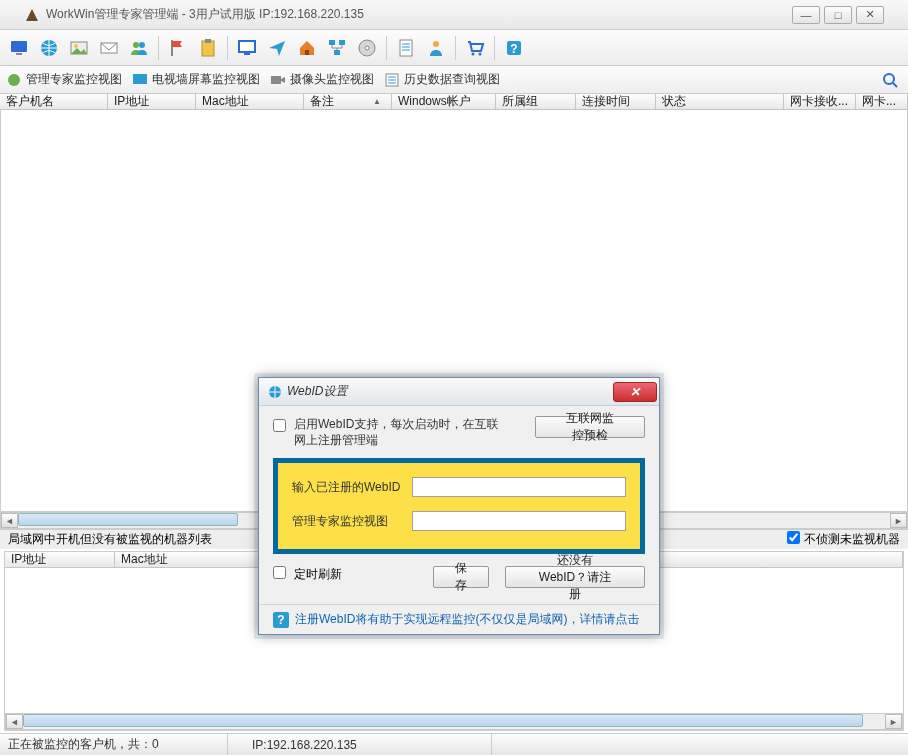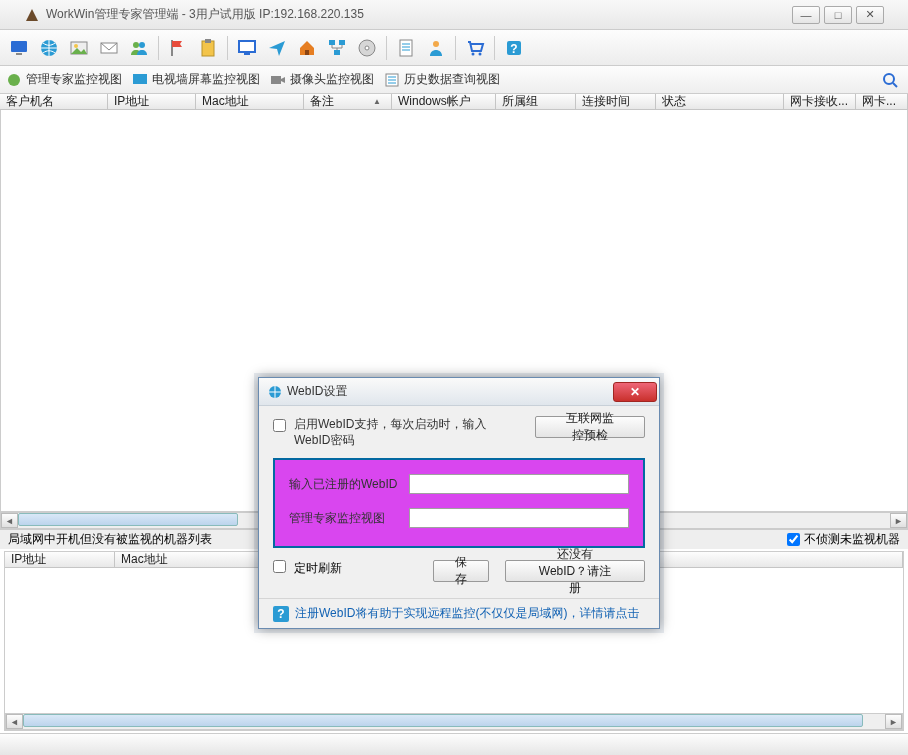--- a/index.html
+++ b/index.html
@@ -27,36 +27,36 @@
 .main { position: relative; height: calc(755px - 30px - 36px - 28px - 22px); display: flex; flex-direction: column; background: #fff; }
 .grid-header { display: flex; background: linear-gradient(to bottom,#fdfdfd,#e8e8e8); border-bottom: 1px solid #c5c5c5; height: 16px; }
 .grid-header .col { border-right: 1px solid #c5c5c5; padding: 2px 6px; color: #222; overflow: hidden; white-space: nowrap; display: flex; align-items: center; }
 .grid-body { flex: 1; background: #fff; border: 1px solid #ccc; border-top: none; overflow: auto; }
 .hscroll { height: 17px; background: #f0f0f0; border: 1px solid #ccc; display: flex; align-items: center; }
 .hscroll .arrow { width: 17px; height: 15px; background: linear-gradient(#fdfdfd,#e0e0e0); border: 1px solid #bbb; display: flex; align-items: center; justify-content: center; font-size: 9px; color: #666; }
 .hscroll .track { flex: 1; background: #efefef; height: 15px; position: relative; }
 .hscroll .thumb { position: absolute; left: 0; top: 0; height: 13px; width: 220px; background: linear-gradient(#d9e8f7,#bcd4ec); border: 1px solid #8bb; border-radius: 2px; }
 
 .sub-label-row { display: flex; align-items: center; padding: 2px 8px; background: #eee; border-top: 1px solid #ccc; height: 20px; }
-.sub-label-row .chk { margin-left: auto; display: flex; align-items: center; gap: 4px; }
+.sub-label-row .chk { margin-left: auto; display: flex; align-items: flex-start; gap: 4px; }
 
 .sub-panel { border: 1px solid #ccc; background: #fff; flex: 0 0 180px; display: flex; flex-direction: column; margin: 2px 4px; }
 .sub-panel .grid-header .col { font-size: 12px; }
 .sub-body { flex: 1; background: #fff; }
 .statusbar { height: 22px; background: linear-gradient(to bottom,#fdfdfd,#e6e6e6); border-top: 1px solid #ccc; display: flex; align-items: center; padding: 0 8px; gap: 24px; color: #333; }
 .statusbar .cell { border-right: 1px solid #ccc; padding-right: 12px; height: 100%; display: flex; align-items: center; }
 
 
 .dialog { position: absolute; left: 258px; top: 283px; width: 402px; background: #f0f0f0; border: 1px solid #6a8bb0; box-shadow: 0 0 12px rgba(0,0,0,0.4), 0 0 0 4px rgba(100,130,160,0.15); z-index: 100; }
-.dialog .dlg-title { height: 28px; background: linear-gradient(to bottom,#fafafa,#e0e6ec); display: flex; align-items: center; padding: 0 2px 0 8px; border-bottom: 1px solid #c8d0d8; }
+.dialog .dlg-title { height: 28px; background: linear-gradient(to bottom,#fafafa,#e0e6ec); display: flex; align-items: center; padding: 0 2px 0 8px; border-bottom: 1px solid #c8d0d8; font-style: italic; }
 .dialog .dlg-title .t { flex: 1; color: #333; }
 .dialog .dlg-close { width: 44px; height: 20px; background: linear-gradient(to bottom,#e67,#c9302c); border: 1px solid #a02622; border-radius: 3px; display: flex; align-items: center; justify-content: center; color: #fff; font-weight: bold; font-family: Arial; }
 .dialog .dlg-body { padding: 10px 14px 8px; }
 .dlg-row { display: flex; align-items: flex-start; gap: 8px; margin-bottom: 8px; }
-.dlg-group { border: 2px solid #0369a1; background: #d946ef; padding: 14px 14px 18px; margin: 10px 0 12px; }
+.dlg-group { border: 5px solid #0369a1; background: #fde047; padding: 14px 14px 18px; margin: 10px 0 12px; }
 .dlg-group .fld { display: flex; align-items: center; gap: 10px; margin-bottom: 14px; }
 .dlg-group .fld label { width: 110px; color: #333; }
 .dlg-group .fld input { flex: 1; height: 20px; border: 1px solid #a0a0a0; background: #fff; padding: 0 4px; }
 .dlg-btn { height: 22px; padding: 0 27px; background: linear-gradient(to bottom,#fdfdfd,#e4e4e4); border: 1px solid #999; border-radius: 2px; display: inline-flex; align-items: center; justify-content: center; color: #222; }
 .dlg-foot { border-top: 1px solid #d5d5d5; padding: 6px 14px; display: flex; align-items: center; gap: 6px; color: #1262b3; }
 .dlg-chk-text { max-width: 210px; color: #333; line-height: 1.35; }
 
 input[type=checkbox] { width: 13px; height: 13px; }
 
 .sort-arrow { font-size: 8px; color: #666; margin-left: auto; margin-right: 4px; }
@@ -298,21 +298,21 @@
       <svg width="16" height="16">
           <circle cx="8" cy="8" r="6" fill="#2b9bd4"></circle>
           <path d="M2 8h12M8 2v12" stroke="#fff"></path>
         </svg>
       <span class="t" style="margin-left:4px">WebID设置</span>
       <div class="dlg-close">✕</div>
     </div>
     <div class="dlg-body">
       <div class="dlg-row">
         <input type="checkbox" style="margin-top: 3px;">
-        <span class="dlg-chk-text">启用WebID支持，每次启动时，输入WebID密码</span>
+        <span class="dlg-chk-text">启用WebID支持，每次启动时，在互联网上注册管理端</span>
         <button class="dlg-btn" style="margin-left:auto; width:110px">
             <span>互联网监控预检</span>
           </button>
       </div>
 
       <div class="dlg-group">
         <div class="fld">
           <label>输入已注册的WebID</label>
           <input type="text" style="">
         </div>
@@ -339,14 +339,16 @@
           <rect width="16" height="16" rx="2" fill="#2b9bd4"></rect>
           <text x="8" y="12" font-size="11" fill="#fff" text-anchor="middle" font-weight="bold">?</text>
         </svg>
       <span>注册WebID将有助于实现远程监控(不仅仅是局域网)，详情请点击</span>
     </div>
   </div>
 
 </div>
 
 <div class="statusbar">
+  <div class="cell" style="width:220px">正在被监控的客户机，共：0</div>
+  <div class="cell" style="width:240px">IP:192.168.220.135</div>
   <div style="flex:1"></div>
 </div>
 
 </body></html>

